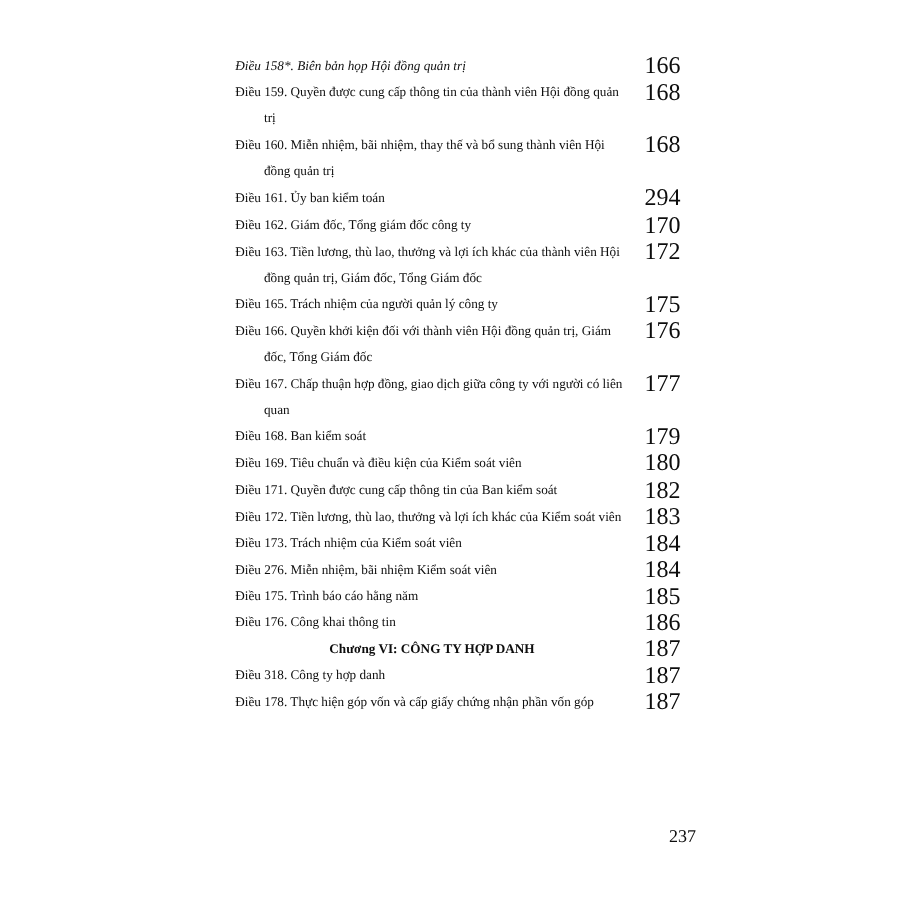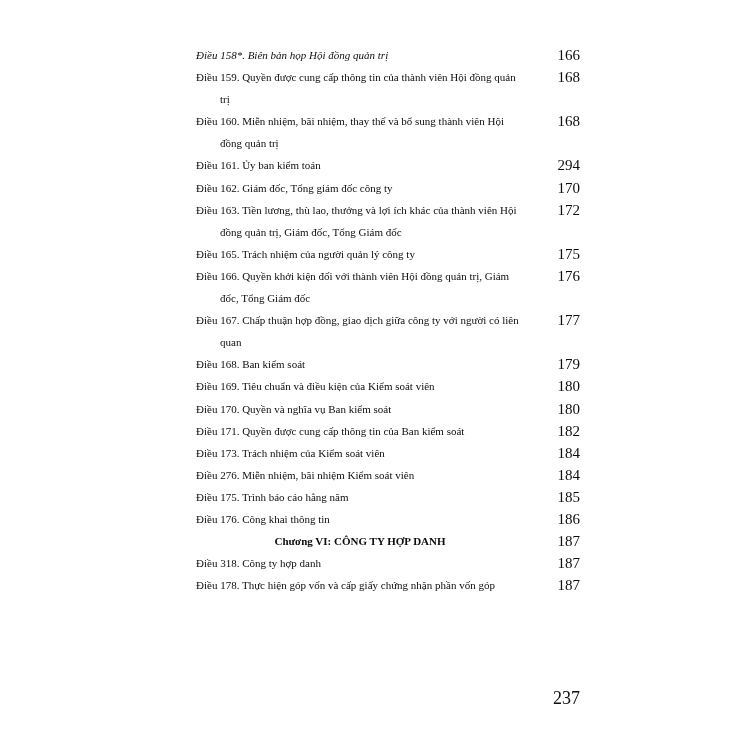--- a/index.html
+++ b/index.html
@@ -30,22 +30,22 @@
     vertical-align: top;
     padding: 0;
   }
   .toc td.label {
     font-size: 11px;
     line-height: 22.1px;
     padding-bottom: 0.5px;
   }
   .toc td.page-num {
     width: 56px;
-    text-align: right;
-    font-size: 15px;
+    text-align: center;
+    font-size: 20px;
     line-height: 22.1px;
     vertical-align: bottom;
     padding-left: 6px;
   }
   
   .label-text {
     display: block;
     padding-left: 24px;
     text-indent: -24px;
   }
@@ -64,21 +64,21 @@
     font-variant: normal;
   }
   .chapter td.page-num {
     padding-top: 13px;
     padding-bottom: 2px;
   }
   .folio {
     position: absolute;
     right: 170px;
     bottom: 42px;
-    font-size: 18px;
+    font-size: 15px;
     line-height: 20px;
     text-align: right;
   }
 </style>
 </head>
 <body>
 
 <div class="page">
   <table class="toc">
     <tbody>
@@ -143,29 +143,29 @@
           <td class="page-num">179</td>
         </tr>
         <tr class="entry">
           <td class="label">
             <span class="label-text">Điều 169. Tiêu chuẩn và điều kiện của Kiểm soát viên</span>
           </td>
           <td class="page-num">180</td>
         </tr>
         <tr class="entry">
           <td class="label">
-            <span class="label-text">Điều 170. Quyền và nghĩa vụ Ban kiểm soát</span>
-          </td>
-          <td class="page-num">180</td>
-        </tr>
-        <tr class="entry">
-          <td class="label">
             <span class="label-text">Điều 171. Quyền được cung cấp thông tin của Ban kiểm soát</span>
           </td>
           <td class="page-num">182</td>
+        </tr>
+        <tr class="entry">
+          <td class="label">
+            <span class="label-text">Điều 172. Tiền lương, thù lao, thưởng và lợi ích khác của Kiểm soát viên</span>
+          </td>
+          <td class="page-num">183</td>
         </tr>
         <tr class="entry">
           <td class="label">
             <span class="label-text">Điều 173. Trách nhiệm của Kiểm soát viên</span>
           </td>
           <td class="page-num">184</td>
         </tr>
         <tr class="entry">
           <td class="label">
             <span class="label-text">Điều 276. Miễn nhiệm, bãi nhiệm Kiểm soát viên</span>

